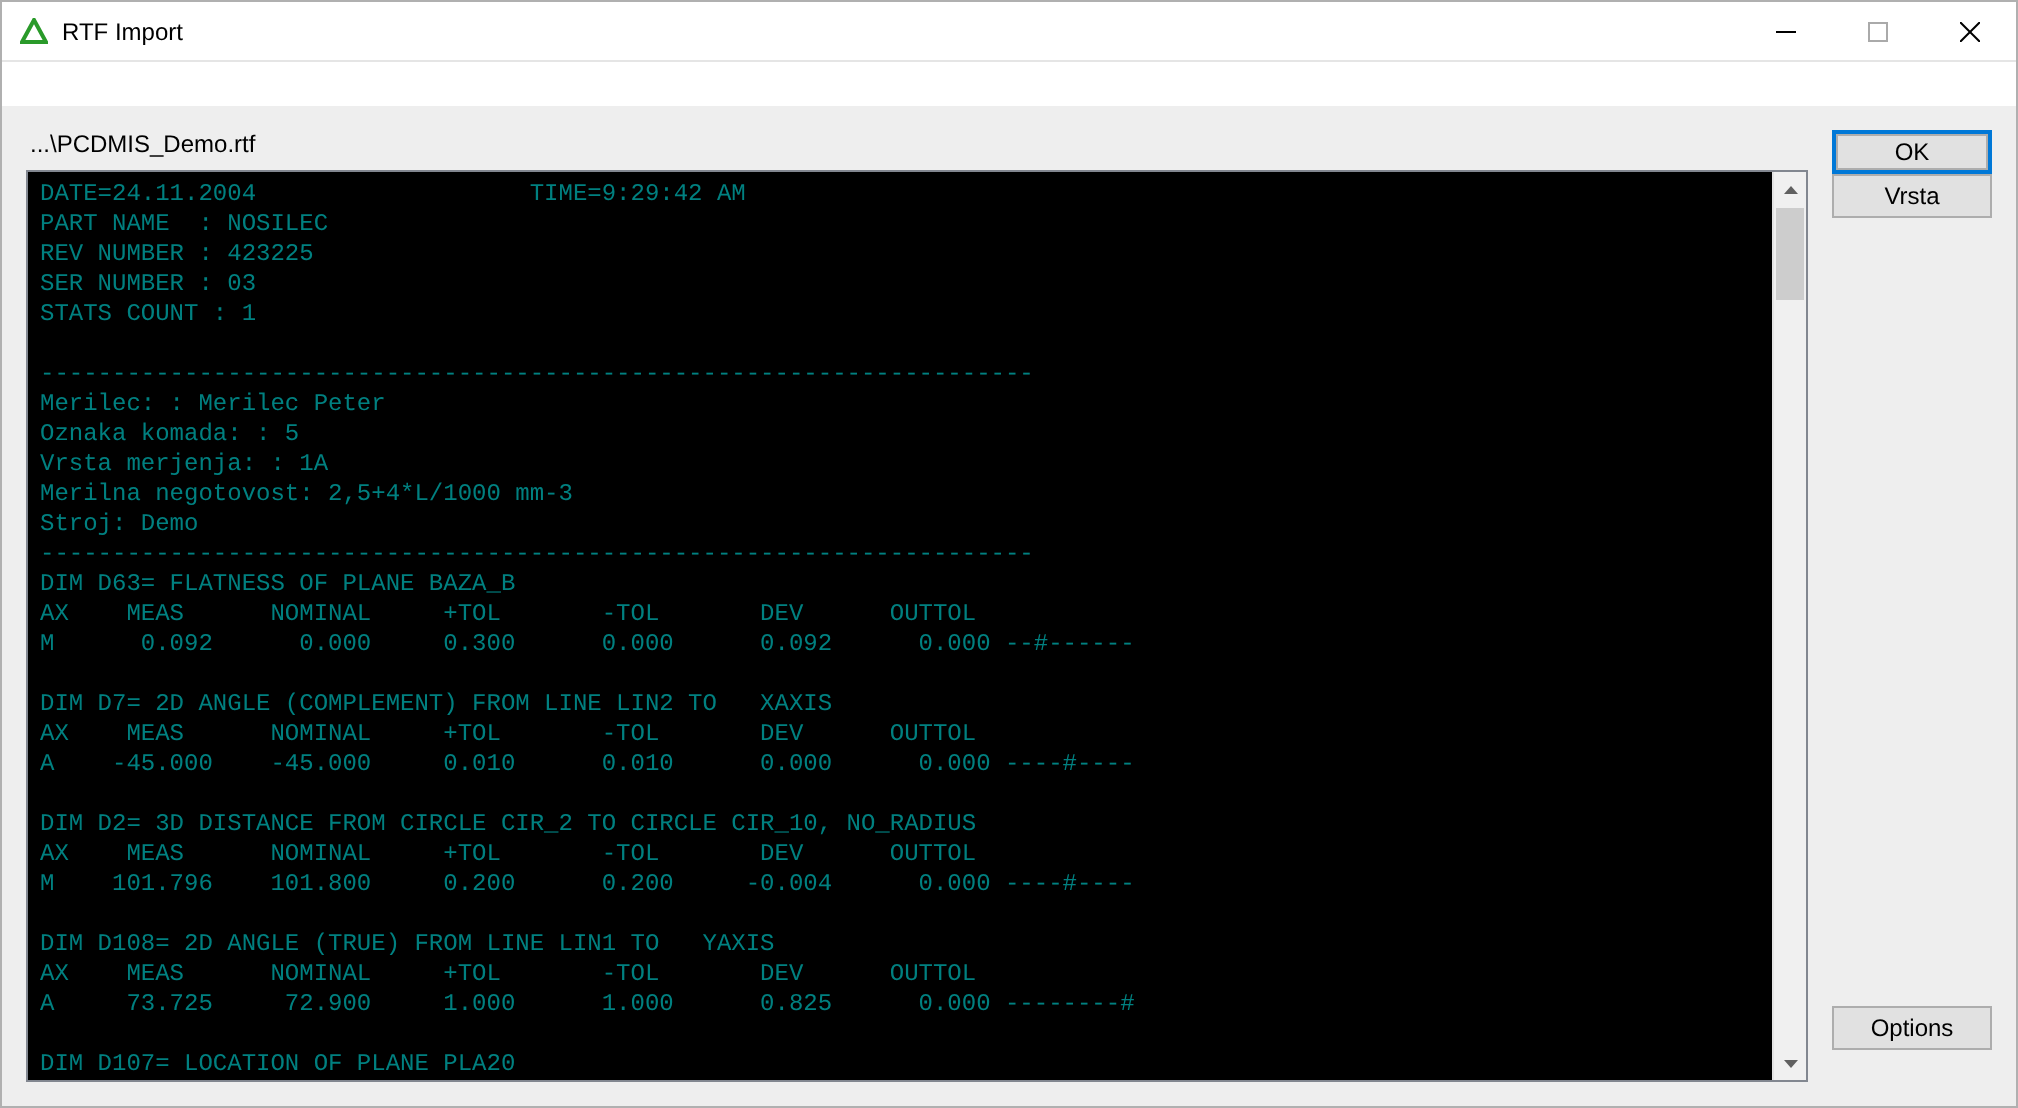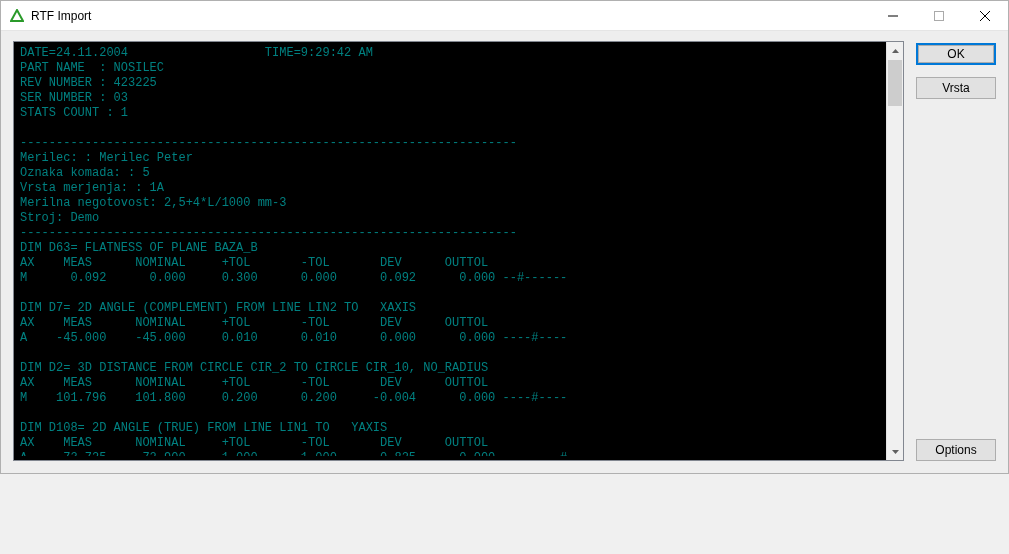--- a/index.html
+++ b/index.html
@@ -5,25 +5,26 @@
   * { box-sizing: border-box; }
   html, body {
     margin: 0; padding: 0;
     font-family: "Segoe UI", Tahoma, sans-serif;
     font-size: 12px;
     background: #f0f0f0;
     width: 1009px; height: 554px;
     overflow: hidden;
   }
   .window {
-    width: 1009px; height: 474px;
+    width: 1009px; height: 554px;
     background: #ffffff;
     border: 1px solid #b0b0b0;
     display: flex;
     flex-direction: column;
+    gap: 22px;
   }
   .titlebar {
     height: 30px;
     background: #ffffff;
     display: flex;
     align-items: center;
     padding-left: 8px;
     border-bottom: 1px solid #e5e5e5;
   }
   .titlebar .icon {
@@ -108,21 +109,20 @@
     display: flex;
     flex-direction: column;
     padding-top: 2px;
   }
   .btn {
     height: 22px;
     background: #e1e1e1;
     border: 1px solid #adadad;
     color: #000;
     font-size: 12px;
-    margin-bottom: 12px;
     display: flex; align-items: center; justify-content: center;
     cursor: default;
   }
   .btn.default {
     border: 2px solid #0078d7;
     box-shadow: inset 0 0 0 1px #adadad;
   }
   .rightcol .spacer-flex { flex: 1; }
 </style>
 </head>
@@ -150,20 +150,21 @@
     <div class="winbtn close">
       <svg width="10" height="10">
           <line x1="0" y1="0" x2="10" y2="10" stroke="#000" stroke-width="1"></line>
           <line x1="10" y1="0" x2="0" y2="10" stroke="#000" stroke-width="1"></line>
         </svg>
     </div>
   </div>
 
   <div class="client">
     <div class="leftcol">
+      <div class="filepath">...\PCDMIS_Demo.rtf</div>
       <div class="textbox">
         <div class="textcontent" id="textcontent">DATE=24.11.2004                   TIME=9:29:42 AM
 PART NAME  : NOSILEC
 REV NUMBER : 423225
 SER NUMBER : 03
 STATS COUNT : 1
 
 ---------------------------------------------------------------------
 Merilec: : Merilec Peter
 Oznaka komada: : 5
@@ -203,16 +204,16 @@
                 <path d="M3.5 4 L7 0 L0 0 Z" fill="#606060"></path>
               </svg>
           </div>
         </div>
       </div>
     </div>
     <div class="rightcol">
       <div class="btn default">OK</div>
       <div class="btn">Vrsta</div>
       <div class="spacer-flex"></div>
-      <div class="btn" style="margin-bottom:0">Options</div>
+      <div class="btn" style="margin-bottom:16px">Options</div>
     </div>
   </div>
 </div>
 
 </body></html>

